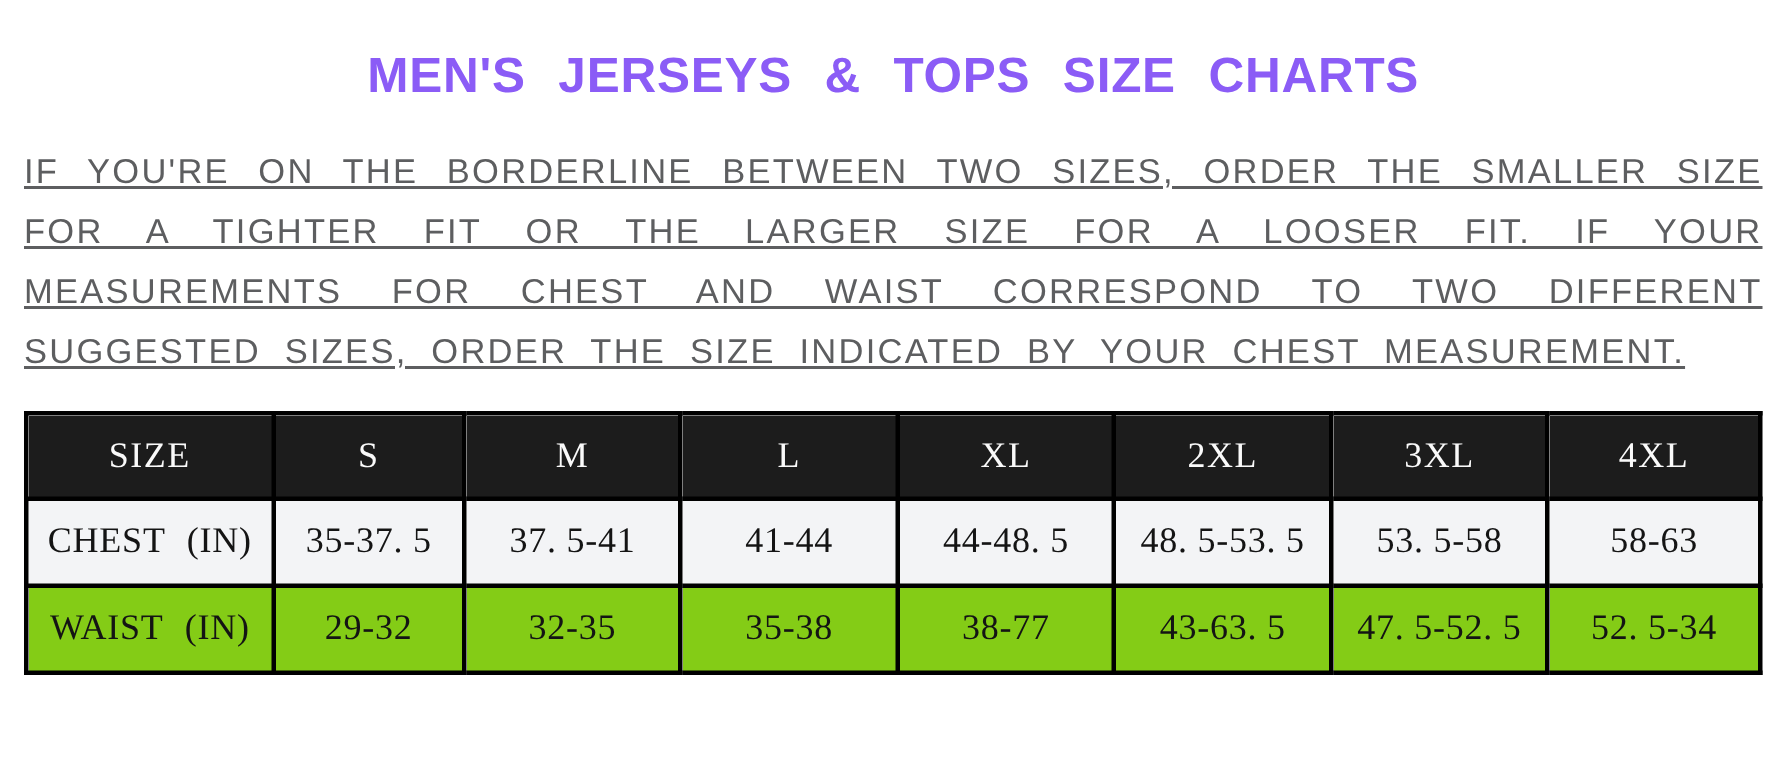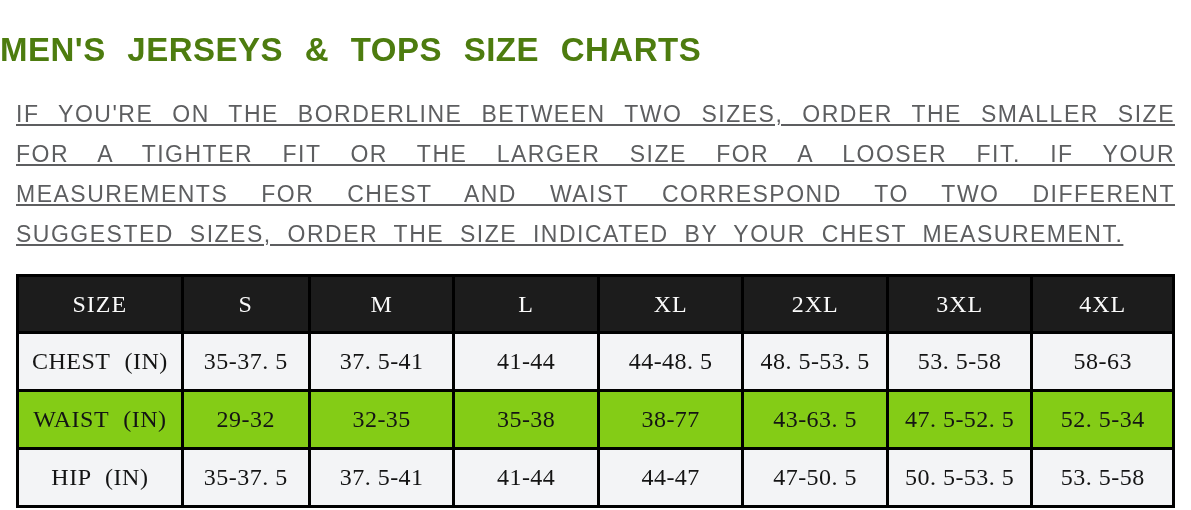--- a/index.html
+++ b/index.html
@@ -7,24 +7,25 @@
     width: 1191px;
     height: 510px;
     background: #ffffff;
     overflow: hidden;
     font-family: "Liberation Sans", sans-serif;
   }
   .page { width: 1191px; height: 510px; }
 
   h1.page-title {
     margin-top: 32px;
+    text-align: center;
     font-size: 33px;
     line-height: 36px;
     font-weight: bold;
-    color: #4d7c0f;
+    color: #8b5cf6;
     letter-spacing: 0.5px;
     word-spacing: 12px;
   }
 
   p.intro {
     margin: 26px 16px 0 16px;
     font-size: 23px;
     line-height: 40px;
     color: #5d5e60;
     text-align: justify;
@@ -114,26 +115,16 @@
       <tr class="row-plain">
         <th class="row-label">WAIST (IN)</th>
         <td>29-32</td>
         <td>32-35</td>
         <td>35-38</td>
         <td>38-77</td>
         <td>43-63. 5</td>
         <td>47. 5-52. 5</td>
         <td>52. 5-34</td>
       </tr>
-      <tr class="row-shaded">
-        <th class="row-label">HIP (IN)</th>
-        <td>35-37. 5</td>
-        <td>37. 5-41</td>
-        <td>41-44</td>
-        <td>44-47</td>
-        <td>47-50. 5</td>
-        <td>50. 5-53. 5</td>
-        <td>53. 5-58</td>
-      </tr>
     </tbody>
   </table>
 
 </div>
 
 </body></html>

